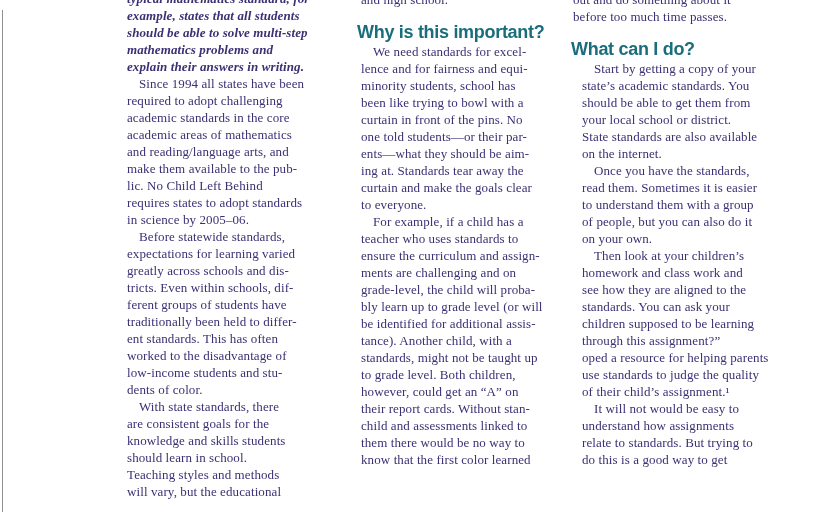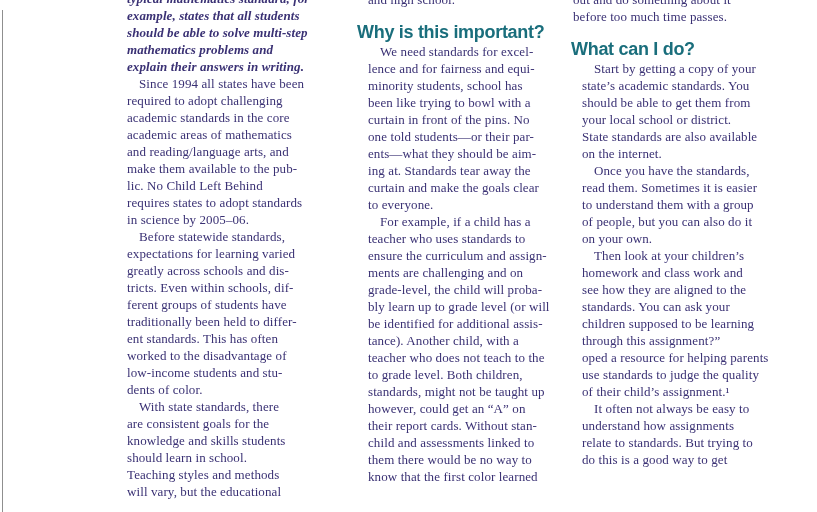--- a/index.html
+++ b/index.html
@@ -25,21 +25,21 @@
   .para .line.first{padding-left:12px;}
   .heading{
     font-family:"Liberation Sans",sans-serif;
     font-weight:bold;
     font-size:18px;line-height:22px;
     letter-spacing:-0.3px;
     color:#1a6e7c;
     margin-top:13px;
     white-space:nowrap;
   }
-  .col2 .para,.col2 .cont{margin-left:11px;}
+  .col2 .para,.col2 .cont{margin-left:4px;}
   .col3 .para{margin-left:11px;}
   .col3 .cont{margin-left:2px;}
 </style>
 </head>
 <body>
 
 <div class="page">
   <div class="vrule"></div>
   <div class="col col1">
       <div class="block lead">
@@ -100,23 +100,22 @@
       </div>
       <div class="block para">
         <div class="line first">For example, if a child has a</div>
         <div class="line">teacher who uses standards to</div>
         <div class="line">ensure the curriculum and assign-</div>
         <div class="line">ments are challenging and on</div>
         <div class="line">grade-level, the child will proba-</div>
         <div class="line">bly learn up to grade level (or will</div>
         <div class="line">be identified for additional assis-</div>
         <div class="line">tance). Another child, with a</div>
-        <div class="line">teacher who does not teach to the</div>
+        <div class="line">standards, might not be taught up</div>
         <div class="line">to grade level. Both children,</div>
-        <div class="line">standards, might not be taught up</div>
         <div class="line">however, could get an “A” on</div>
         <div class="line">their report cards.  Without stan-</div>
         <div class="line">child and assessments linked to</div>
         <div class="line">them there would be no way to</div>
         <div class="line">know that the first color learned</div>
       </div>
     </div>
   <div class="col col3">
       <div class="block cont">
         <div class="line">out and do something about it</div>
@@ -145,19 +144,19 @@
         <div class="line">standards. You can ask your</div>
         <div class="line">children supposed to be learning</div>
         <div class="line">through this assignment?”</div>
       </div>
       <div class="block para">
         <div class="line">oped a resource for helping parents</div>
         <div class="line">use standards to judge the quality</div>
         <div class="line">of their child’s assignment.¹</div>
       </div>
       <div class="block para">
-        <div class="line first">It often not always be easy to</div>
+        <div class="line first">It will not would be easy to</div>
         <div class="line">understand how assignments</div>
         <div class="line">relate to standards. But trying to</div>
         <div class="line">do this is a good way to get</div>
       </div>
     </div>
 </div>
 
 </body></html>

